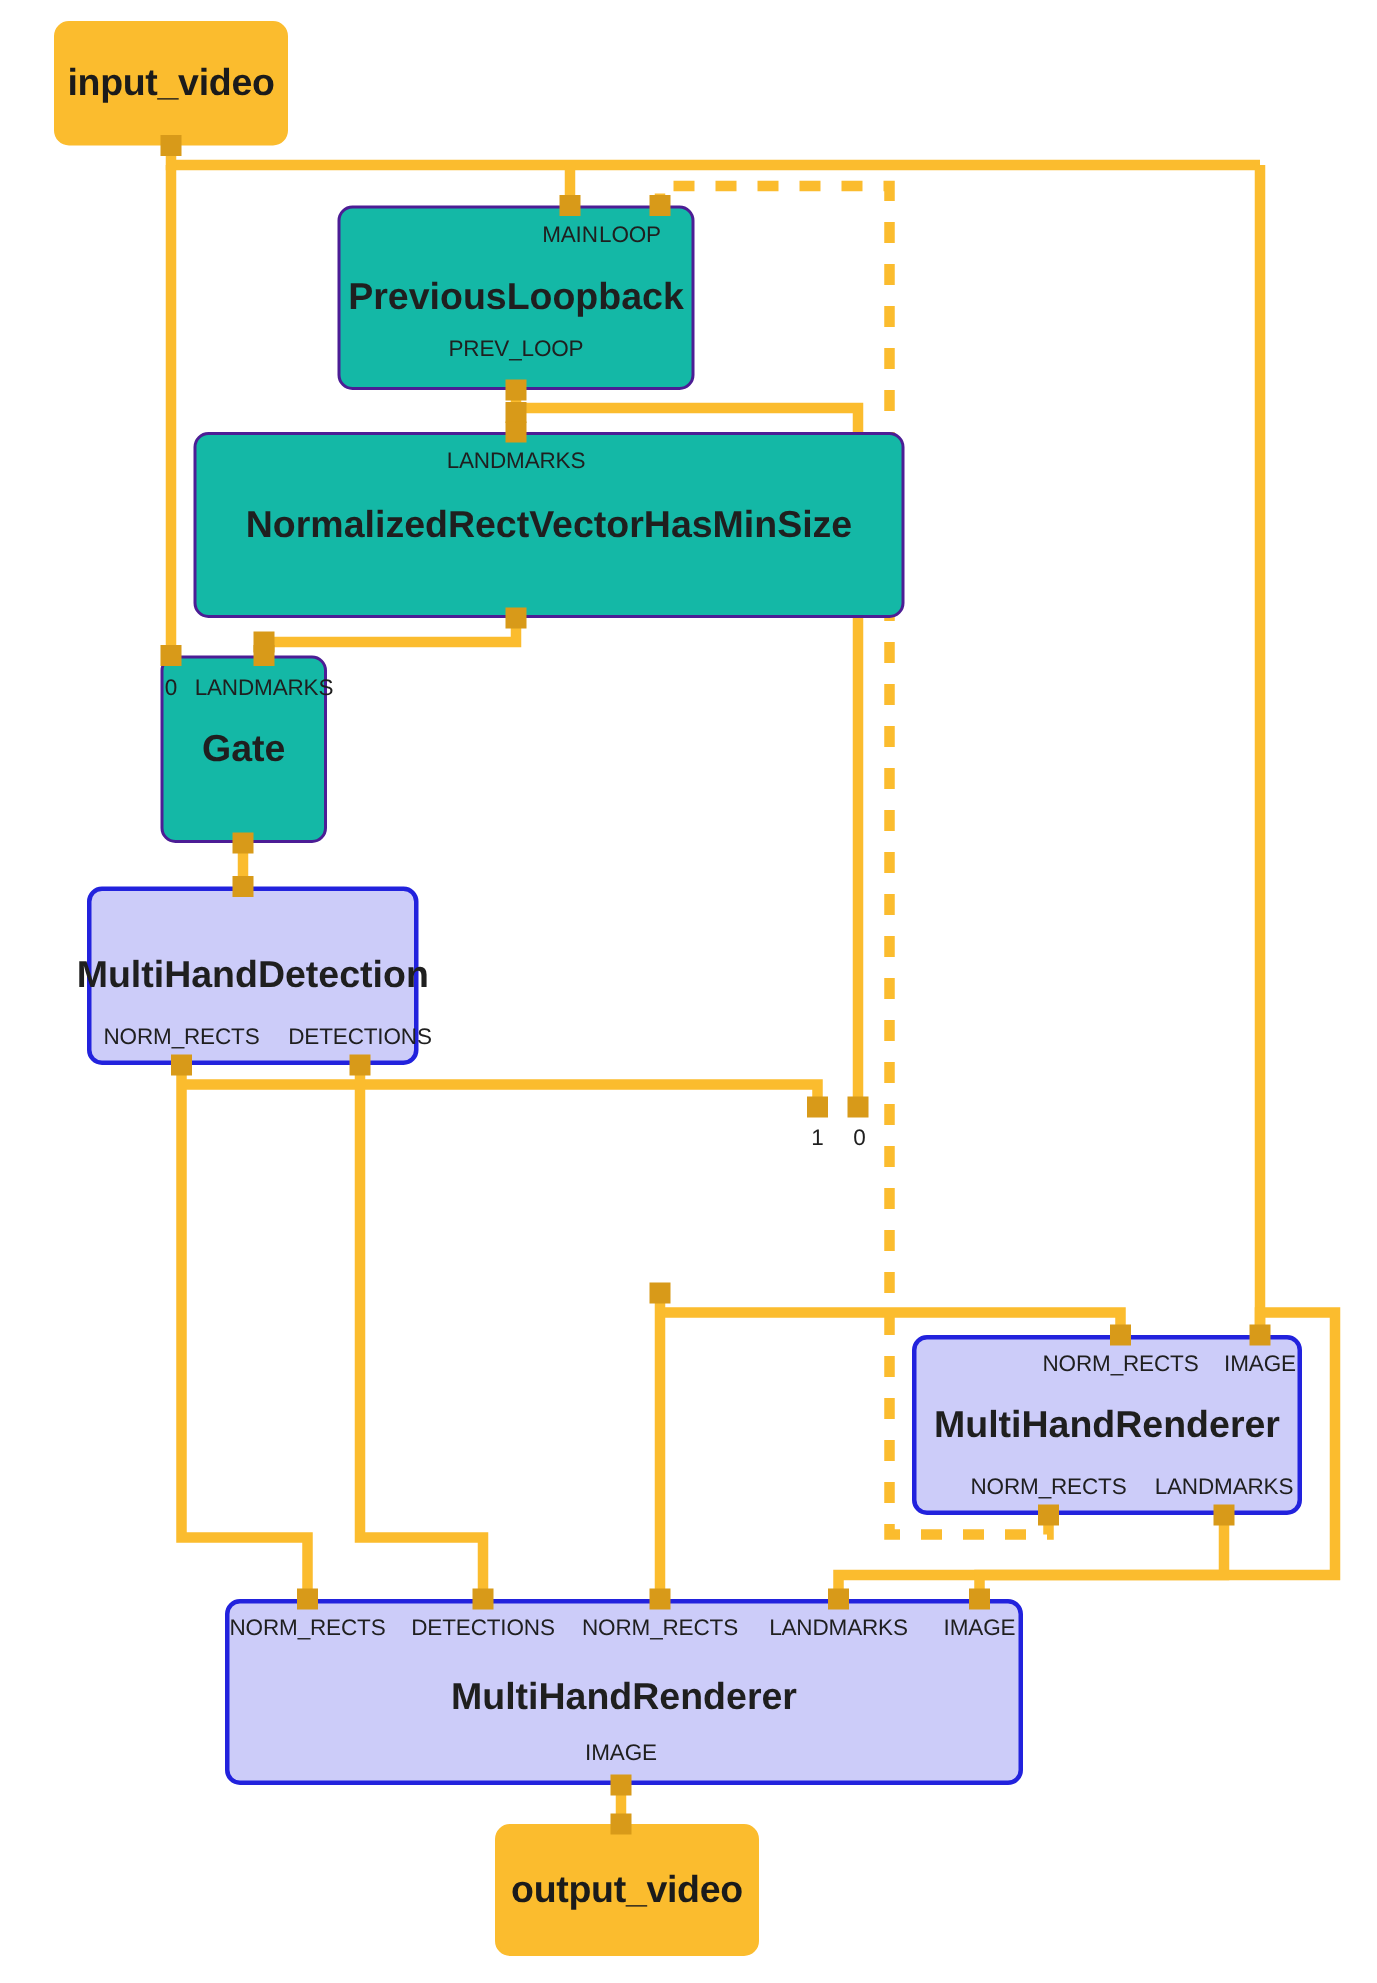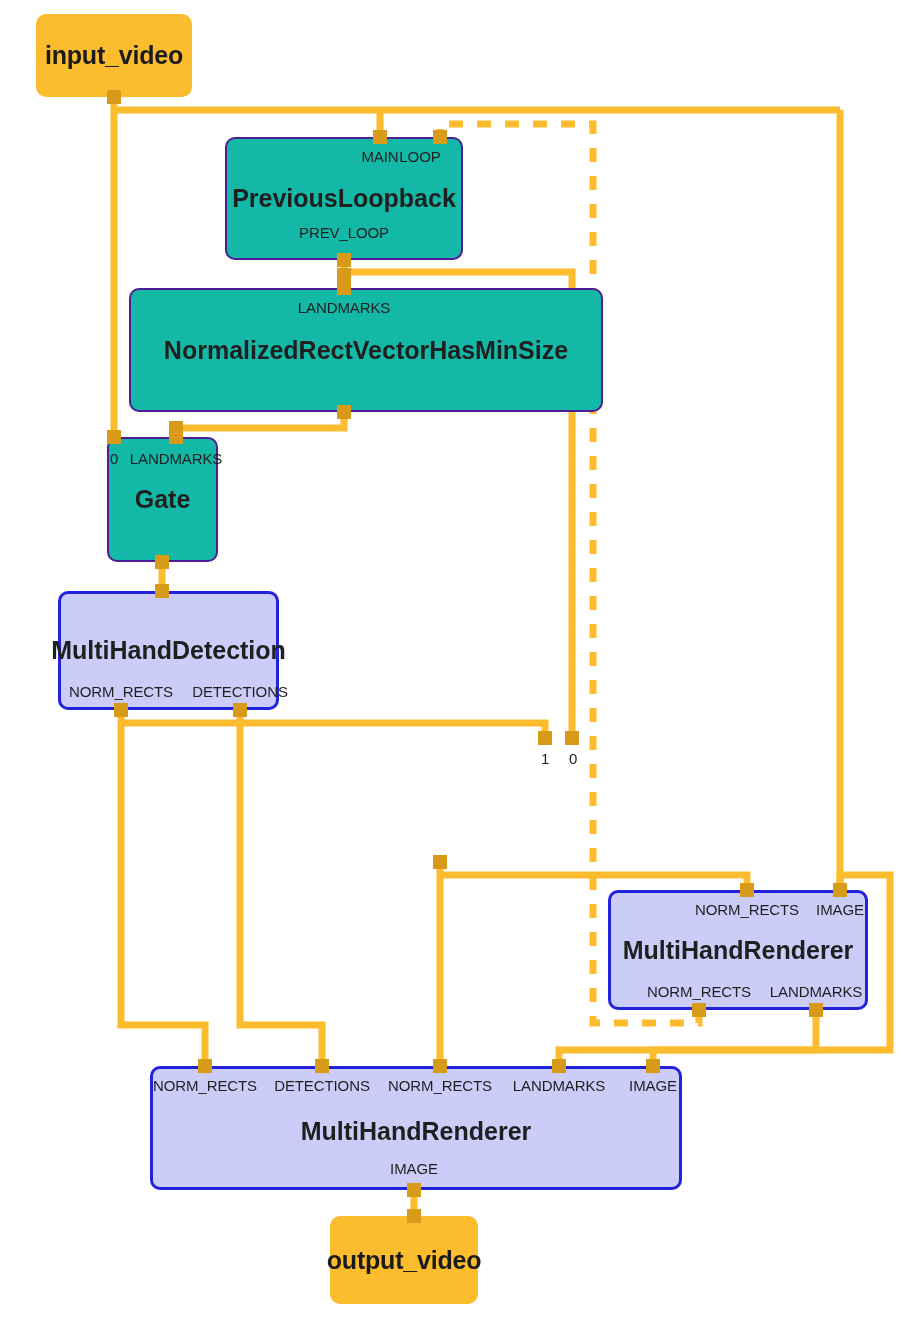--- a/index.html
+++ b/index.html
@@ -189,18 +189,18 @@
   <div class="port-label" style="left:559px; top:1077px;">LANDMARKS</div>
   <div class="port-label" style="left:653px; top:1077px;">IMAGE</div>
   <div class="port-label" style="left:414px; top:1160px;">IMAGE</div>
   <div class="port-dot" style="left:205px; top:1066px;"></div>
   <div class="port-dot" style="left:322px; top:1066px;"></div>
   <div class="port-dot" style="left:440px; top:1066px;"></div>
   <div class="port-dot" style="left:559px; top:1066px;"></div>
   <div class="port-dot" style="left:653px; top:1066px;"></div>
   <div class="port-dot" style="left:414px; top:1190px;"></div>
 
-  <div class="node node-stream" style="left:330px; top:1216px; width:148px; height:88px;">
+  <div class="node node-stream" style="left:330px; top:1216px; width:176px; height:88px;">
     <span class="node-title">output_video</span>
   </div>
   <div class="port-dot" style="left:414px; top:1216px;"></div>
 
 </div>
 
 </body></html>

